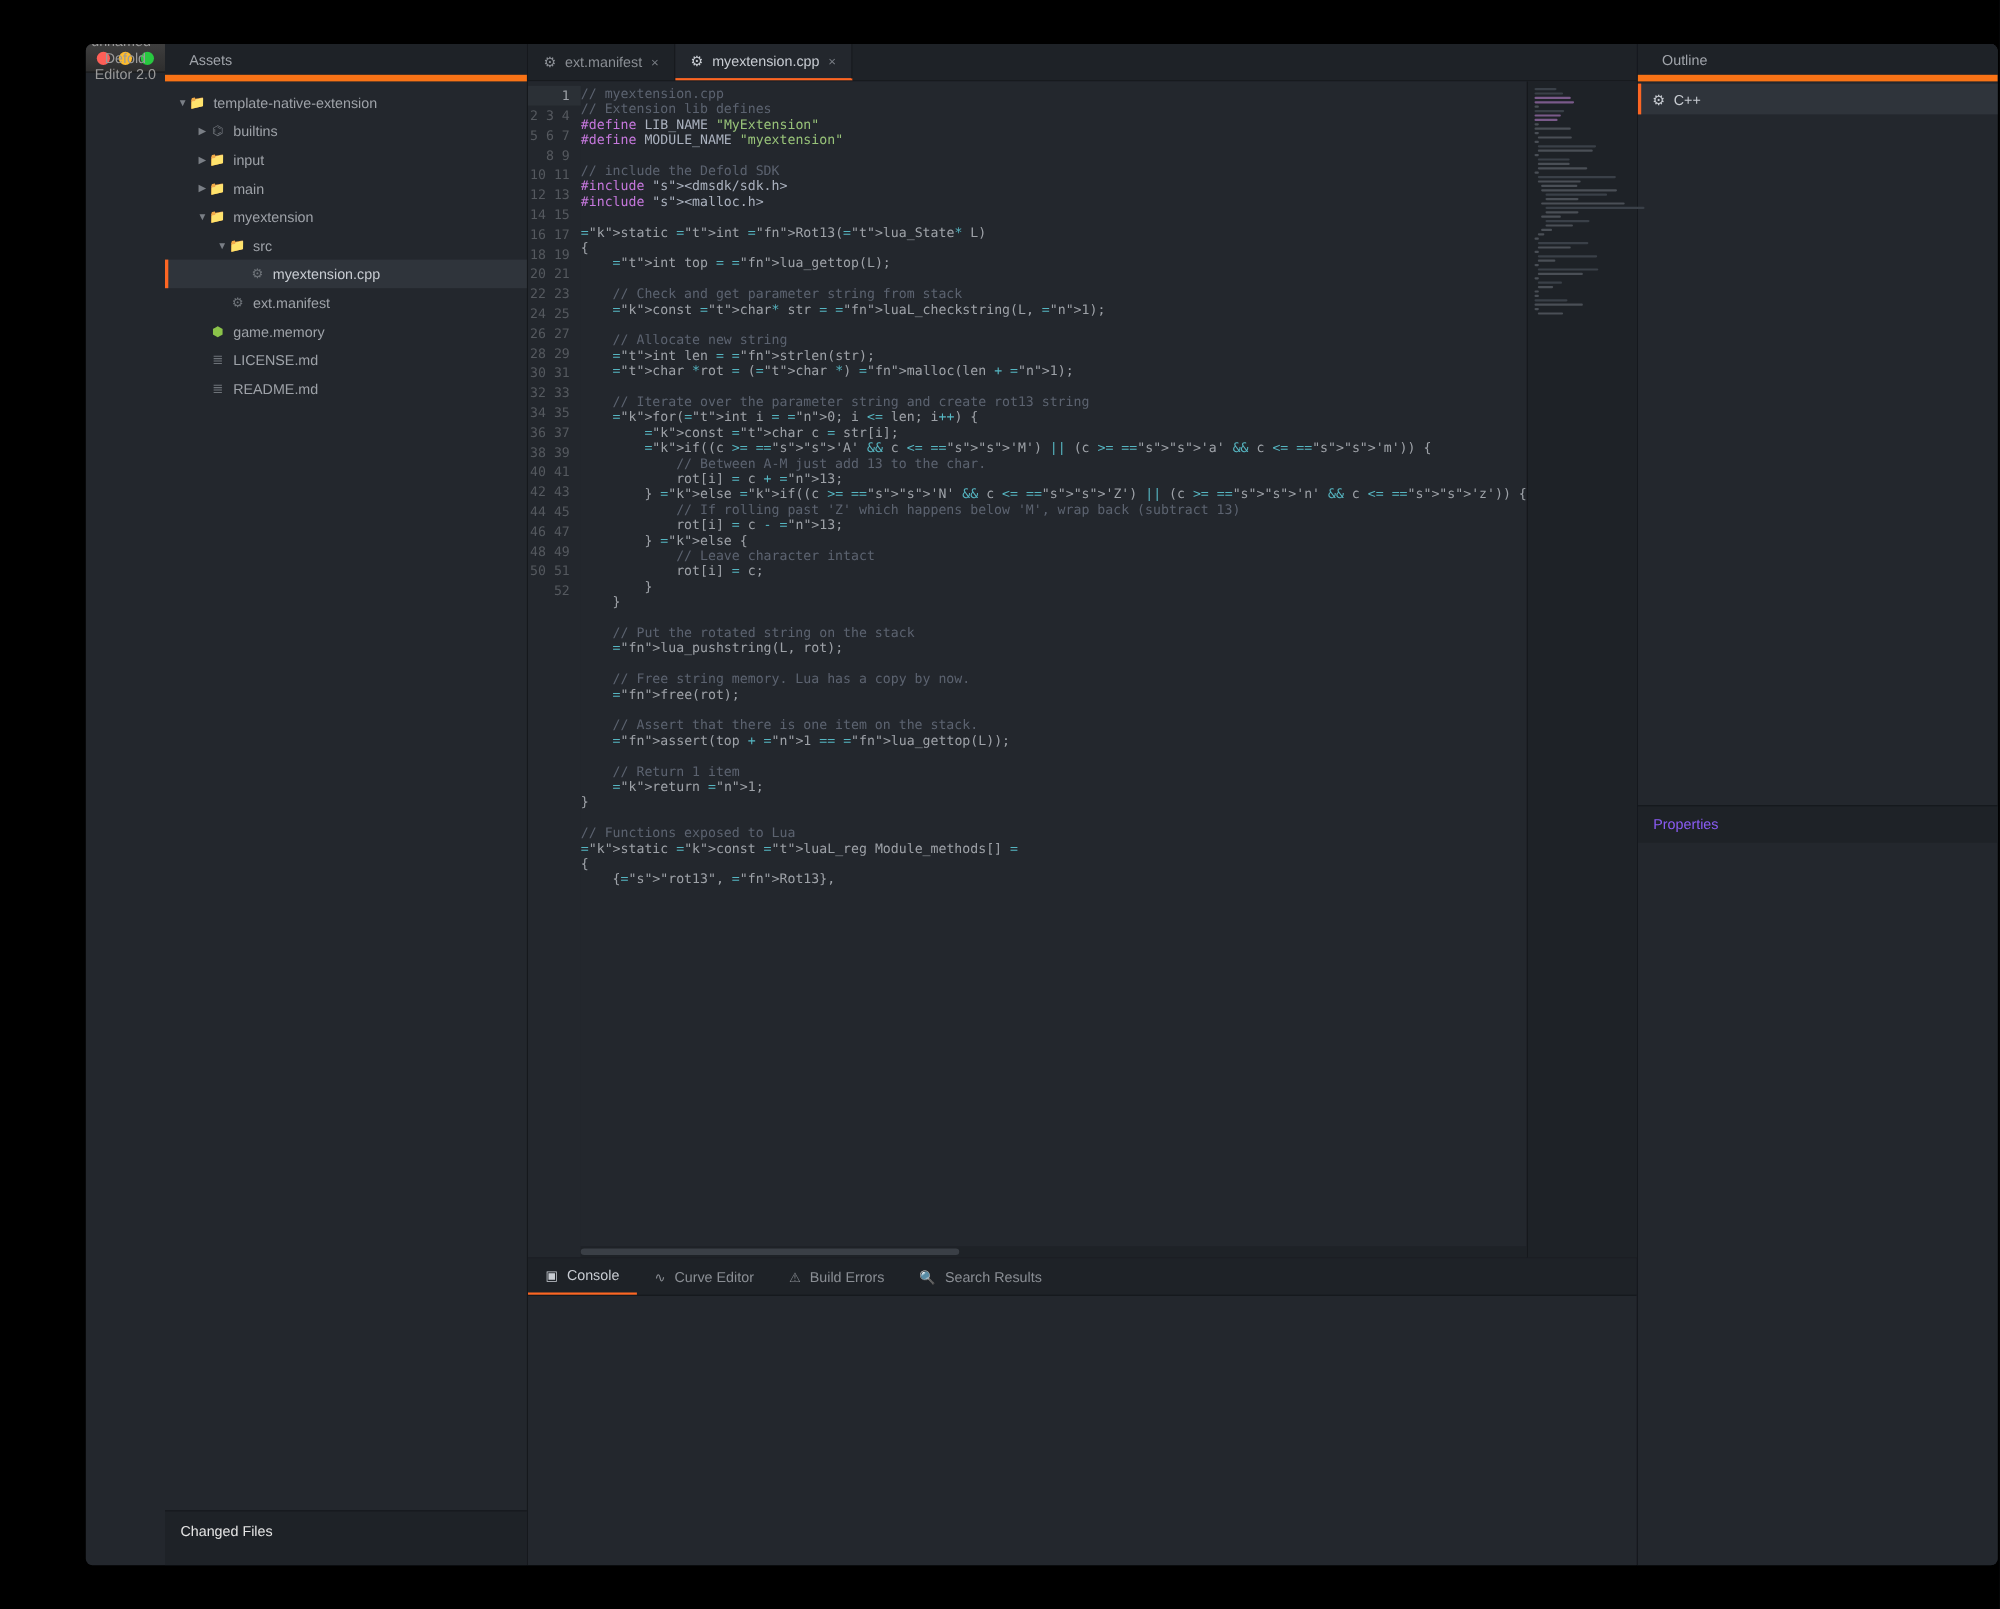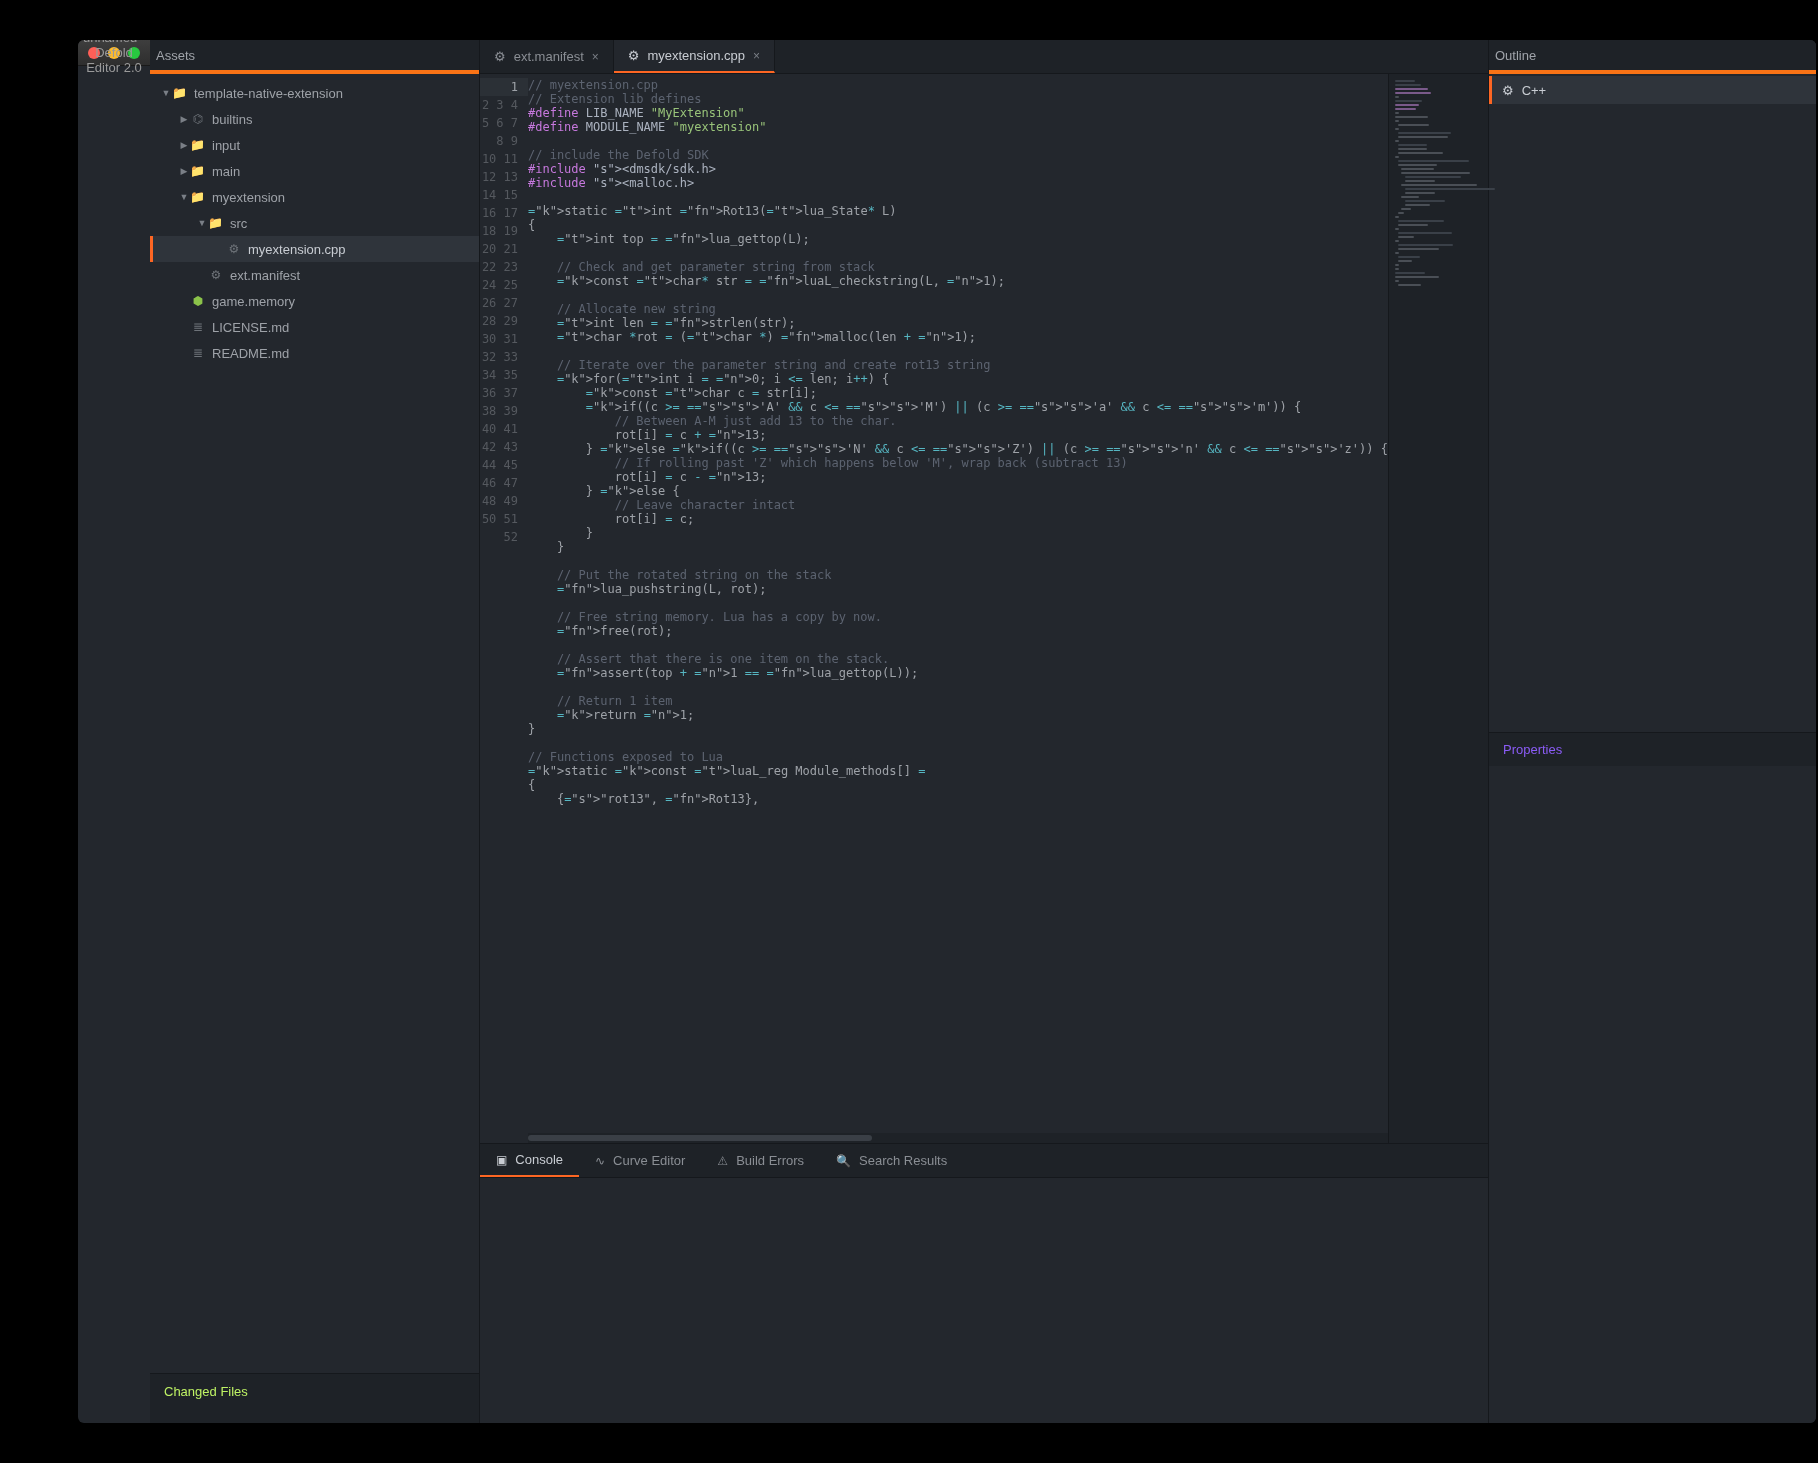--- a/index.html
+++ b/index.html
@@ -45,22 +45,22 @@
     background: #23272d;
     border-right: 1px solid #15181c;
   }
   .panel-header {
     height: 34px;
     background: #1e2227;
     color: #a0a4aa;
     font-size: 13px;
     display: flex;
     align-items: center;
-    padding: 0 6px;
-    border-bottom: 4px solid #f97316;
+    padding: 0 22px;
+    border-bottom: 6px solid #f97316;
   }
   .tree { flex: 1; padding-top: 6px; overflow: auto; }
   .tree-row {
     height: 26px;
     display: flex;
     align-items: center;
     color: #9ea2a8;
     font-size: 13px;
     cursor: pointer;
     position: relative;
@@ -82,21 +82,21 @@
   .icon.builtins { color: #6e7379; }
   .icon.android { color: #8bc34a; }
   .icon.doc { color: #6e7379; }
   .changed-files {
     height: 50px;
     border-top: 1px solid #15181c;
     background: #1e2227;
     display: flex;
     align-items: flex-start;
     padding: 10px 14px;
-    color: #bef264;
+    color: #e5e5e5;
     font-size: 13px;
     text-align: center;
   }
   .center {
     flex: 1;
     display: flex;
     flex-direction: column;
     min-width: 0;
   }
   .tabs {

